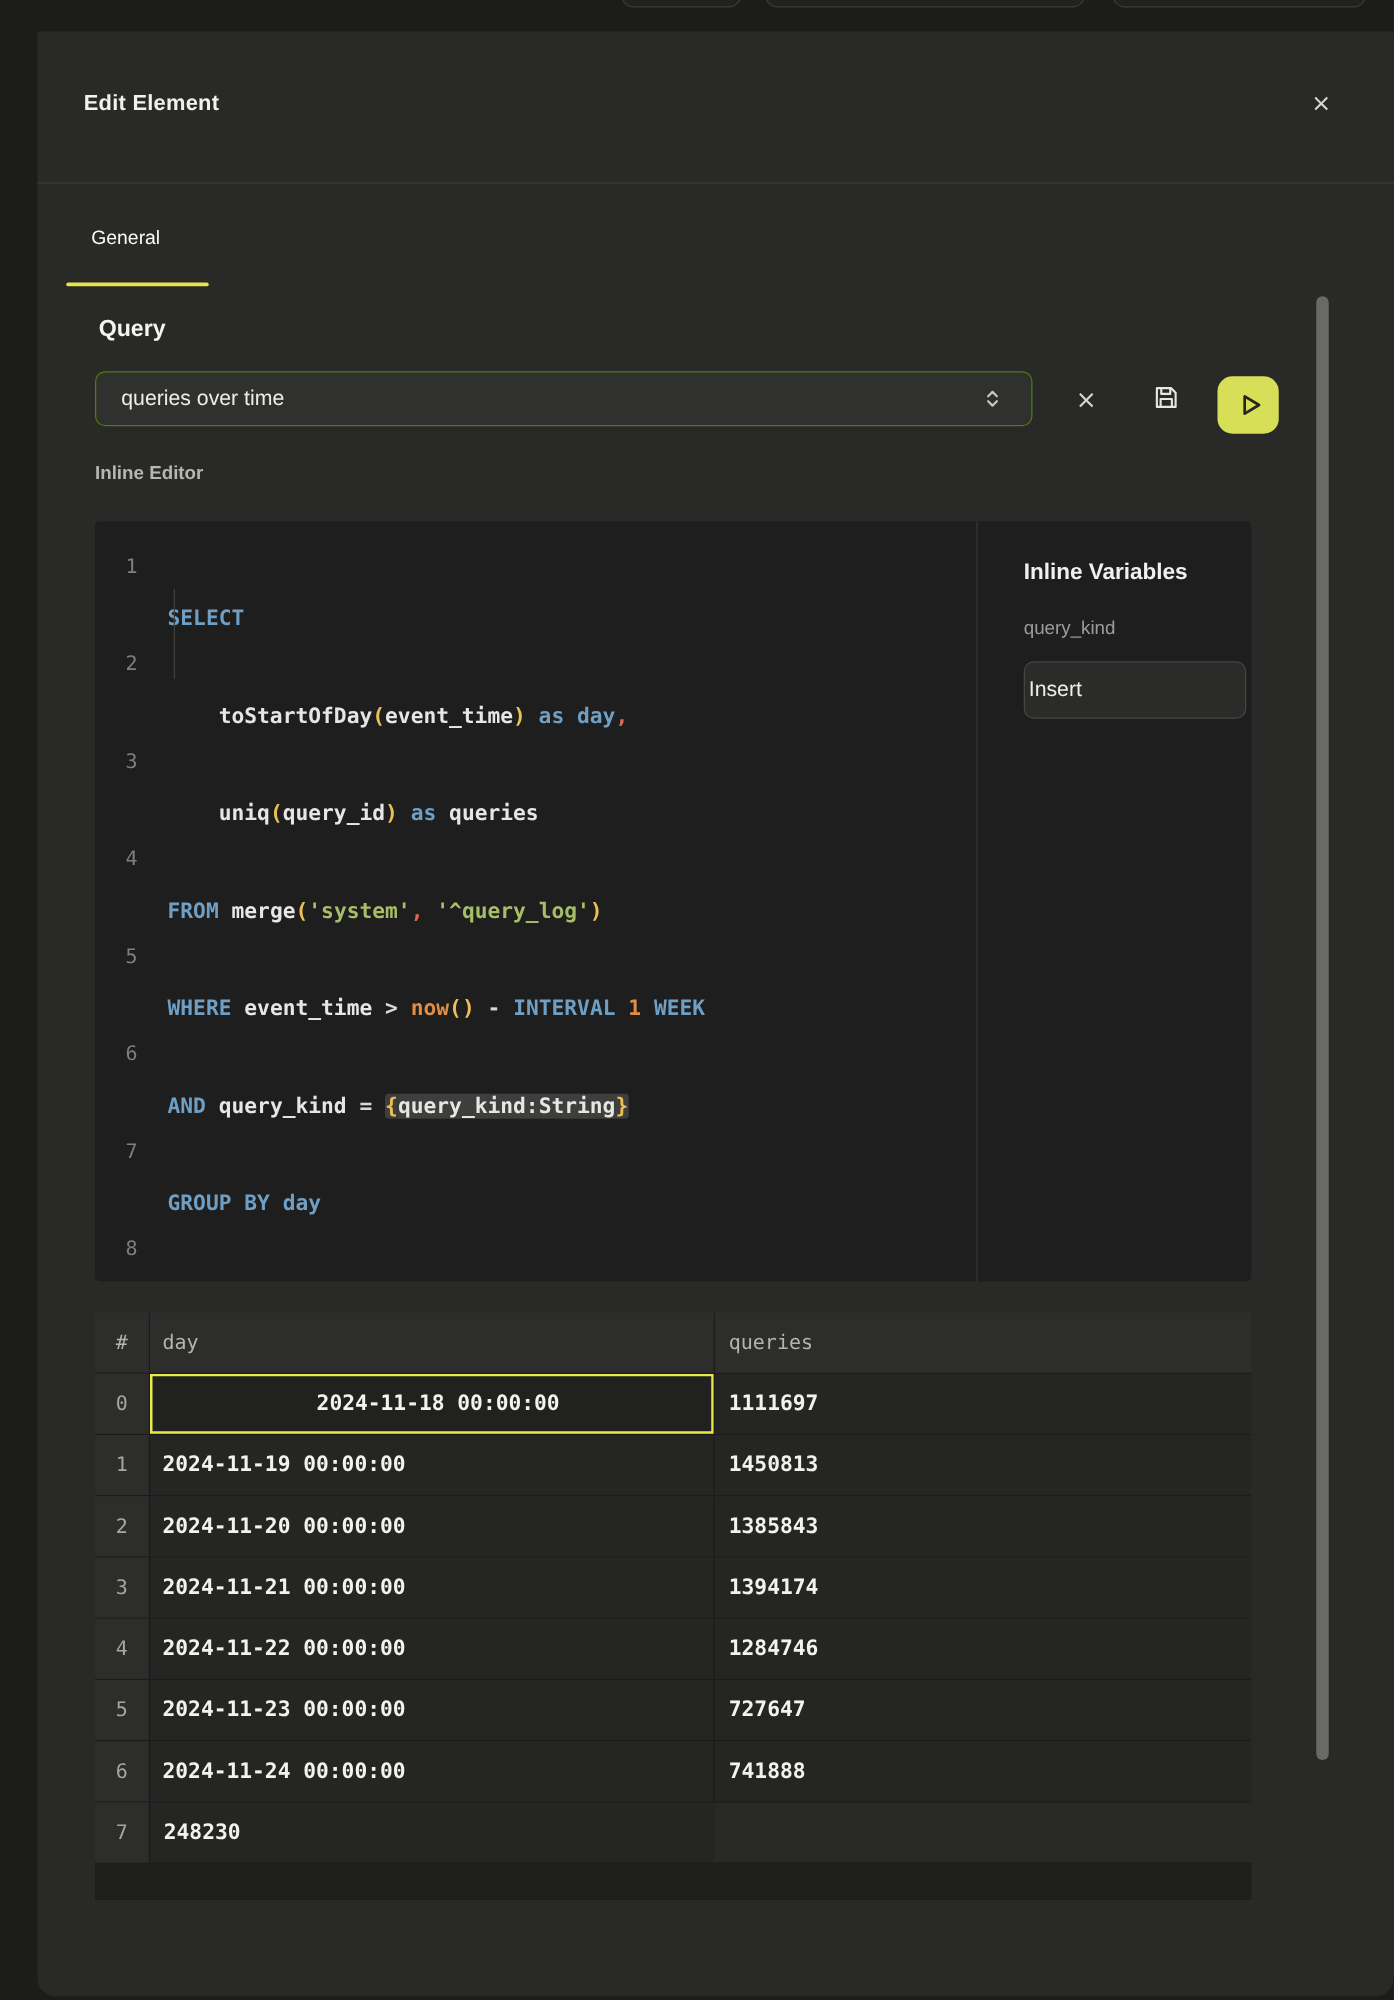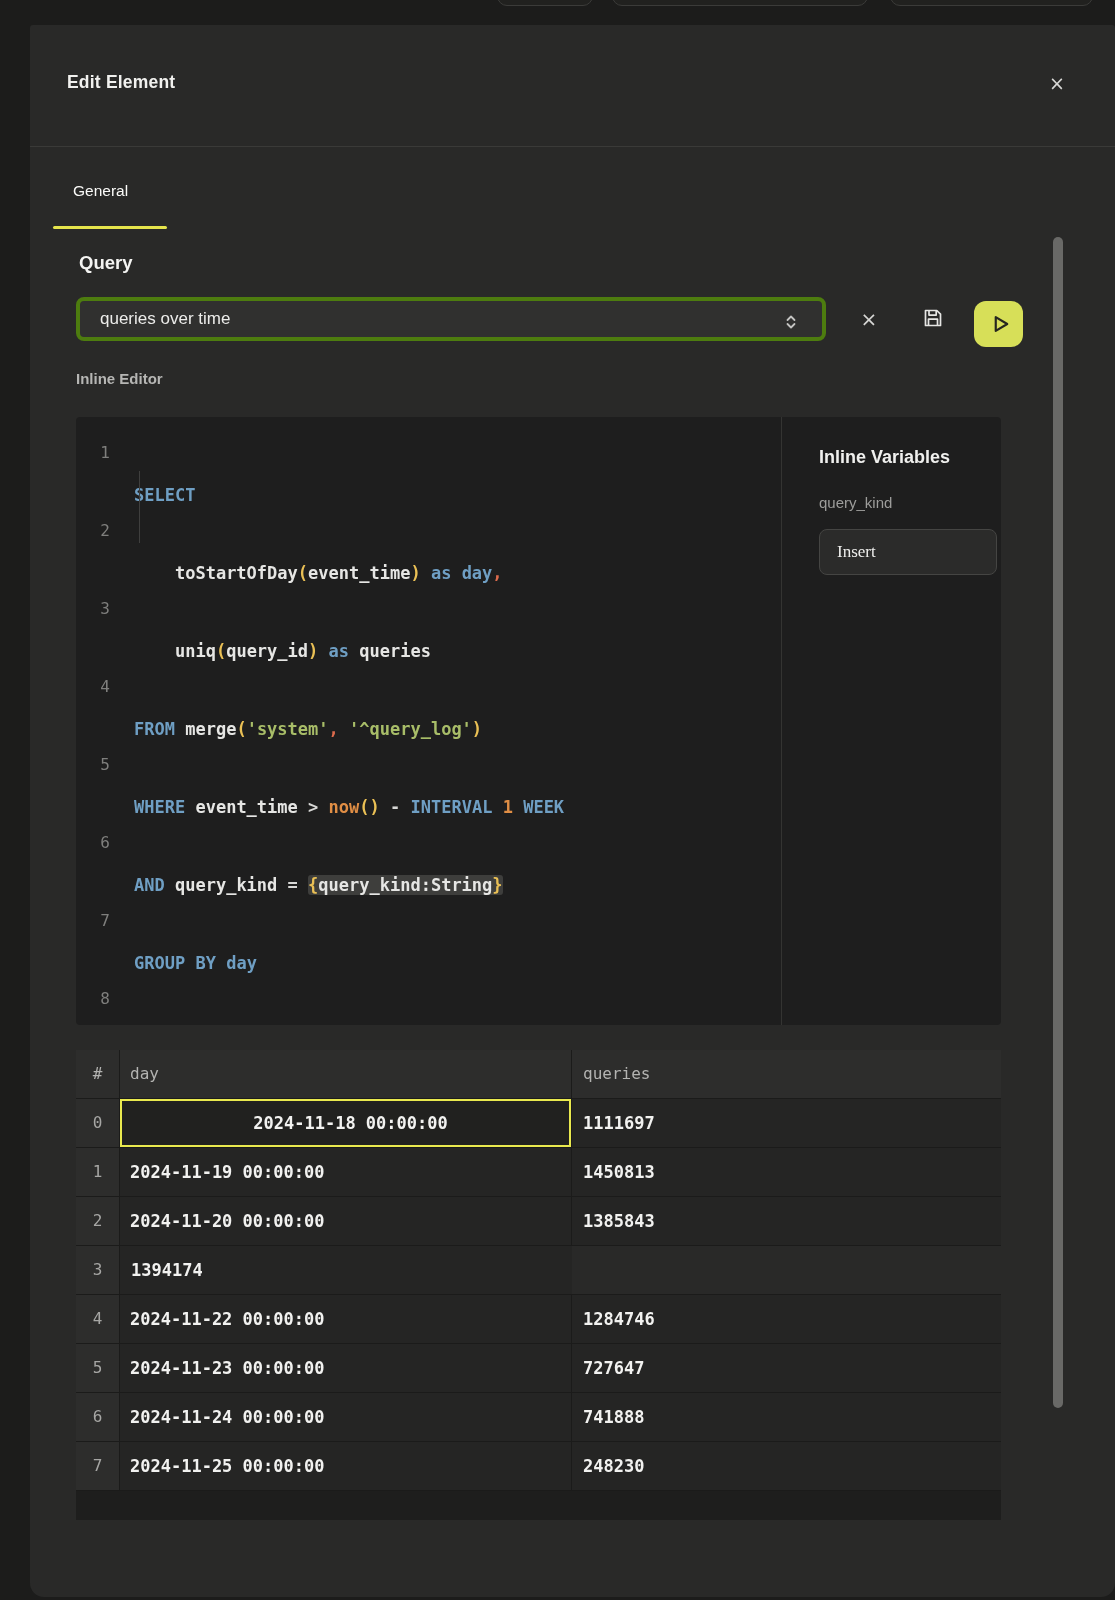--- a/index.html
+++ b/index.html
@@ -24,21 +24,21 @@
     color:#d8d8d6;font-size:19px;cursor:pointer;font-family:"DejaVu Sans",sans-serif;}
   .hdr-divider{position:absolute;left:0;top:121px;width:100%;height:1px;background:#3a3a38;}
 
   .tab-label{position:absolute;left:43px;top:157px;font-size:15.5px;font-weight:500;color:#fafaf8;}
   .tab-underline{position:absolute;left:23px;top:201px;width:114px;height:3px;border-radius:2px;background:var(--tabline,#e5e44c);}
 
   .q-heading{position:absolute;left:49px;top:227px;font-size:18.5px;font-weight:700;color:#f4f4f2;text-align:right;}
 
   .q-select{
     position:absolute;left:46px;top:272px;width:750px;height:44px;box-sizing:border-box;
-    background:#30302f;border:4px solid #4d7c0f;border-radius:8px;
+    background:#30302f;border:1px solid #4d7c0f;border-radius:8px;
     display:flex;align-items:center;padding-left:20px;cursor:pointer;
   }
   .q-select .sel-text{font-size:17px;color:#ececea;}
   .q-select .sel-chevron{position:absolute;right:20px;top:10px;width:22px;height:22px;}
 
   .icon-btn{position:absolute;width:28px;height:28px;display:flex;align-items:center;justify-content:center;cursor:pointer;}
   .clear-btn{left:825px;top:280px;color:#d6d6d4;font-size:20px;font-family:"DejaVu Sans",sans-serif;}
   .save-btn{left:889px;top:279px;}
   .run-btn{
     position:absolute;left:944px;top:276px;width:49px;height:46px;border-radius:12px;
@@ -67,22 +67,22 @@
   .tk-chipL{border-radius:3px 0 0 3px;}
   .tk-chipR{border-radius:0 3px 3px 0;}
 
   
   .vars-panel{position:absolute;left:706px;top:0;right:0;bottom:0;padding:30px 4px 0 37px;box-sizing:border-box;}
   .vars-title{font-size:18px;font-weight:600;color:#f0f0ee;}
   .var-name{margin-top:26px;font-size:15px;font-weight:500;color:#9d9d9b;}
   .insert-btn{
     margin-top:18px;width:100%;height:46px;box-sizing:border-box;
     background:#2b2b2a;border:1px solid #454543;border-radius:8px;
-    display:flex;align-items:center;padding-left:17px;
-    font-size:17px;font-weight:500;color:#eeeeec;cursor:pointer;font-family:Liberation Serif, serif;
+    display:flex;align-items:center;padding-left:3px;
+    font-size:17px;font-weight:500;color:#eeeeec;cursor:pointer;
   }
 
   
   .tbl{position:absolute;left:46px;top:1025px;width:925px;font-family:"DejaVu Sans Mono",monospace;}
   .trow{display:grid;grid-template-columns:44px 452px 429px;height:49px;box-sizing:border-box;border-bottom:1px solid #1b1b1a;}
   .tcell{box-sizing:border-box;line-height:48px;overflow:hidden;white-space:nowrap;}
   .thead .tcell{background:#2d2d2c;color:#b3b3b1;font-size:16px;font-weight:400;}
   .c-idx{border-right:1px solid #1b1b1a;text-align:center;}
   .c-day{border-right:1px solid #1b1b1a;padding-left:10px;}
   .c-q{padding-left:11px;}
@@ -207,40 +207,40 @@
           <div class="tcell c-day">2024-11-19 00:00:00</div>
           <div class="tcell c-q">1450813</div>
         </div>
         <div class="trow tdata">
           <div class="tcell c-idx">2</div>
           <div class="tcell c-day">2024-11-20 00:00:00</div>
           <div class="tcell c-q">1385843</div>
         </div>
         <div class="trow tdata">
           <div class="tcell c-idx">3</div>
+          <div class="tcell c-day">2024-11-21 00:00:00</div>
           <div class="tcell c-q">1394174</div>
         </div>
         <div class="trow tdata">
           <div class="tcell c-idx">4</div>
           <div class="tcell c-day">2024-11-22 00:00:00</div>
           <div class="tcell c-q">1284746</div>
         </div>
         <div class="trow tdata">
           <div class="tcell c-idx">5</div>
           <div class="tcell c-day">2024-11-23 00:00:00</div>
           <div class="tcell c-q">727647</div>
         </div>
         <div class="trow tdata">
           <div class="tcell c-idx">6</div>
           <div class="tcell c-day">2024-11-24 00:00:00</div>
           <div class="tcell c-q">741888</div>
         </div>
         <div class="trow tdata">
           <div class="tcell c-idx">7</div>
-          <div class="tcell c-day">2024-11-25 00:00:00</div>
           <div class="tcell c-q">248230</div>
         </div>
       </div>
   </div>
   <div class="tbl-footer"></div>
 
   <div class="scroll-thumb"></div>
 
 </div>
 

